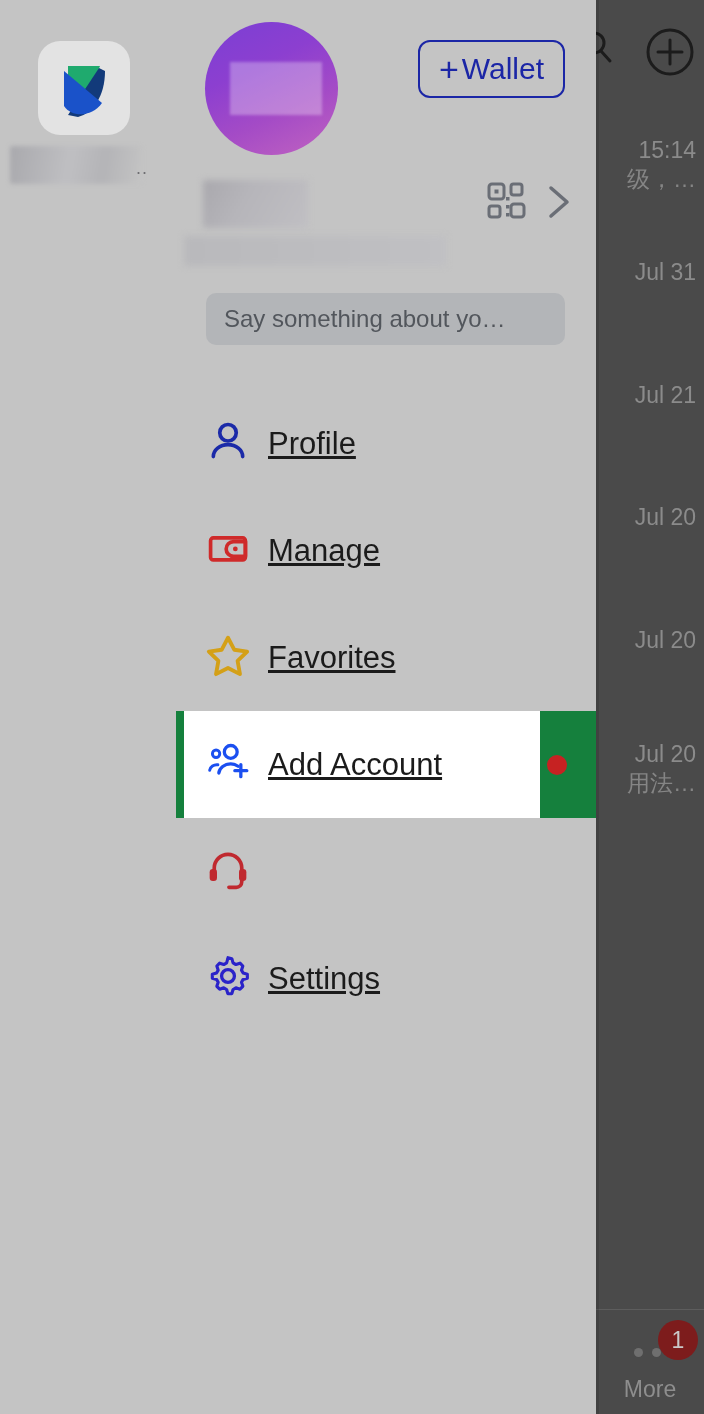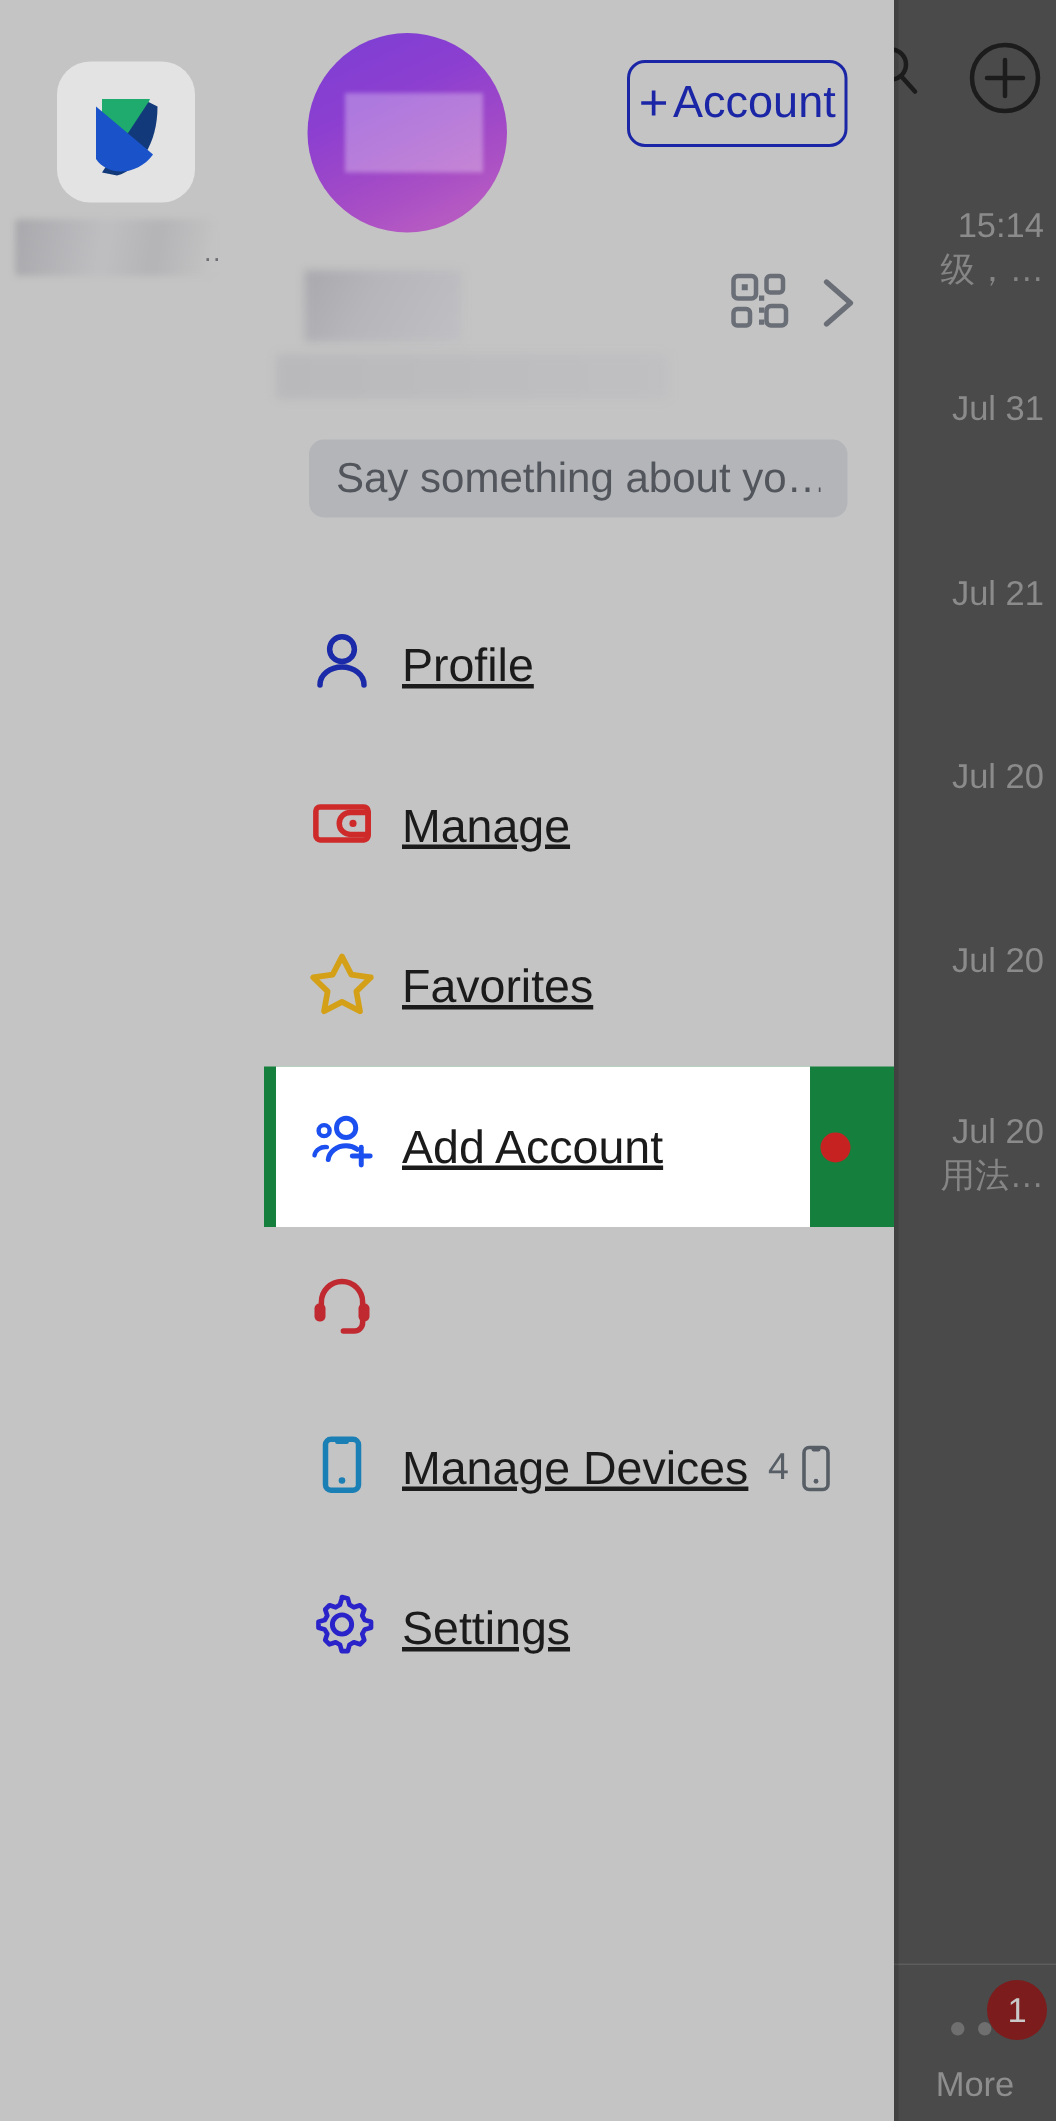--- a/index.html
+++ b/index.html
@@ -235,21 +235,21 @@
   .status-input {
     position: absolute;
     left: 30px;
     top: 293px;
     width: 359px;
     height: 52px;
     background: #b3b5b8;
     border: none;
     border-radius: 10px;
     color: #7f1d1d;
-    font-size: 28px;
+    font-size: 24px;
     padding: 0 18px;
     box-sizing: border-box;
     font-family: "Liberation Sans", sans-serif;
     outline: none;
   }
   .status-input::placeholder { color: #52565c; opacity: 1; }
 
   
   #menu {
     position: absolute;
@@ -395,21 +395,21 @@
   </div>
 
   <div id="drawer">
 
     <div class="avatar">
       <div class="avatar-redaction"></div>
     </div>
 
     <button class="status-btn">
       <span class="status-plus">+</span>
-      <span>Account</span>
+      <span>Wallet</span>
     </button>
 
     <div class="name-redaction"></div>
     <div class="sub-redaction"></div>
 
     <div class="qr-btn">
       <svg viewBox="0 0 40 40" width="40" height="40">
         <rect x="2" y="2" width="15" height="15" rx="3" fill="none" stroke="#6a6e76" stroke-width="3"></rect>
         <rect x="7.5" y="7.5" width="4" height="4" fill="#6a6e76"></rect>
         <rect x="24" y="2" width="11" height="11" rx="2.5" fill="none" stroke="#6a6e76" stroke-width="3"></rect>
@@ -481,40 +481,20 @@
         <span class="menu-icon">
           <svg viewBox="0 0 48 48" width="44" height="44">
             <path d="M9 28 V23 a15 15 0 0 1 30 0 V28" fill="none" stroke="#c0292f" stroke-width="4" stroke-linecap="round"></path>
             <rect x="4" y="24" width="8" height="13" rx="3.5" fill="#c0292f"></rect>
             <rect x="36" y="24" width="8" height="13" rx="3.5" fill="#c0292f"></rect>
             <path d="M39 36 v2 a6 6 0 0 1 -6 6 h-8" fill="none" stroke="#c0292f" stroke-width="4" stroke-linecap="round"></path>
           </svg>
         </span>
       </div>
 
-      <div class="menu-row">
-        <span class="menu-icon">
-          <svg viewBox="0 0 48 48" width="44" height="44">
-            <rect x="12" y="6" width="24" height="37" rx="4" fill="none" stroke="#1a7fb5" stroke-width="4"></rect>
-            <rect x="19" y="6" width="10" height="3.5" rx="1.5" fill="#1a7fb5"></rect>
-            <circle cx="24" cy="36" r="2.4" fill="#1a7fb5"></circle>
-          </svg>
-        </span>
-        <span class="menu-label">Manage Devices</span>
-        <span class="row-meta">
-          <span>4</span>
-          <span class="meta-phone">
-            <svg viewBox="0 0 24 32" width="24" height="32">
-              <rect x="4" y="2" width="16" height="28" rx="3.5" fill="none" stroke="#585e66" stroke-width="2.4"></rect>
-              <rect x="9" y="2" width="6" height="2.6" rx="1.2" fill="#585e66"></rect>
-              <circle cx="12" cy="24.5" r="1.6" fill="#585e66"></circle>
-            </svg>
-          </span>
-        </span>
-      </div>
 
       <div class="menu-row">
         <span class="menu-icon">
           <svg viewBox="0 0 48 48" width="44" height="44">
             <path d="M24 4 l4.2 1.1 l1.3 4.6 l3.1 1.8 l4.5 -1.5 l3.1 3.1 l-1.5 4.5 l1.8 3.1 l4.6 1.3 l0 4.4 l-4.6 1.3 l-1.8 3.1 l1.5 4.5 l-3.1 3.1 l-4.5 -1.5 l-3.1 1.8 l-1.3 4.6 l-4.4 0 l-1.3 -4.6 l-3.1 -1.8 l-4.5 1.5 l-3.1 -3.1 l1.5 -4.5 l-1.8 -3.1 l-4.6 -1.3 l0 -4.4 l4.6 -1.3 l1.8 -3.1 l-1.5 -4.5 l3.1 -3.1 l4.5 1.5 l3.1 -1.8 l1.3 -4.6 Z" fill="none" stroke="#2a23c9" stroke-width="3.4" stroke-linejoin="round"></path>
             <circle cx="24" cy="24" r="7" fill="none" stroke="#2a23c9" stroke-width="3.6"></circle>
           </svg>
         </span>
         <span class="menu-label">Settings</span>
       </div>

